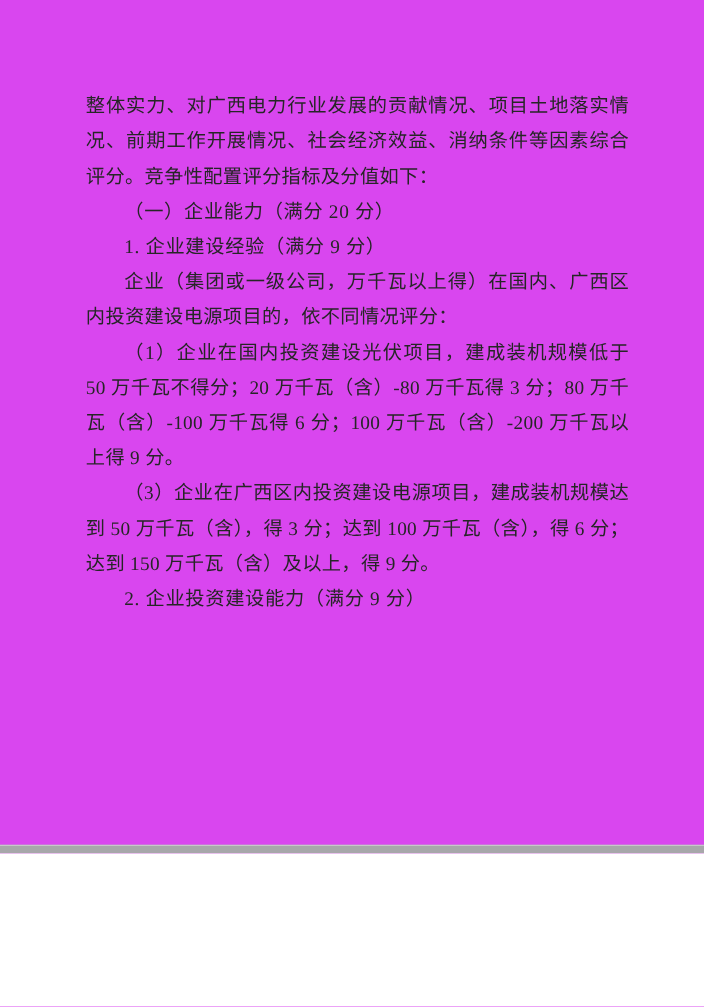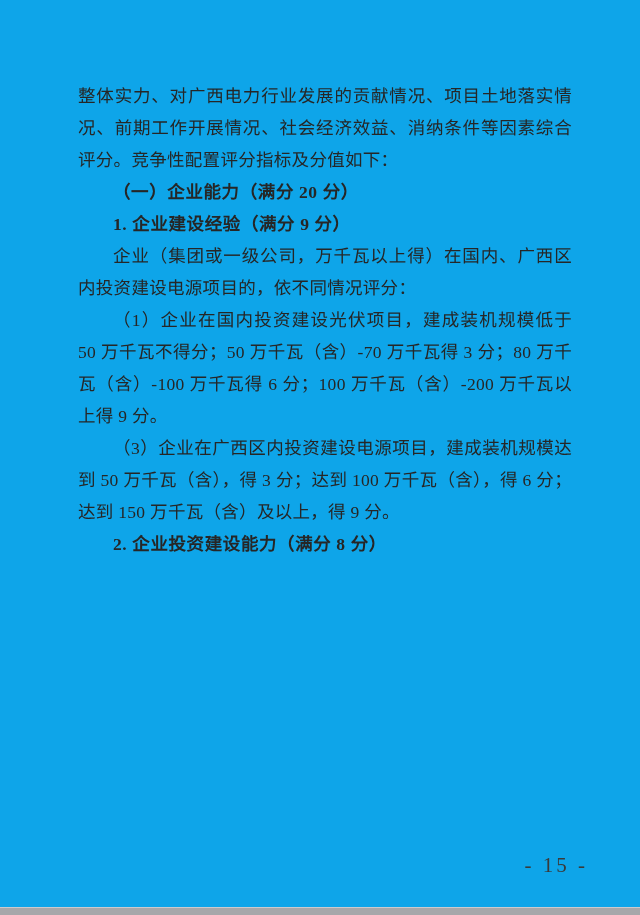--- a/index.html
+++ b/index.html
@@ -3,23 +3,23 @@
 <meta charset="utf-8">
 <style>
   html, body {
     margin: 0;
     padding: 0;
     background: #ffffff;
   }
   .doc-page {
     position: relative;
     width: 640px;
-    height: 915px;
+    height: 776px;
     margin: 0 auto;
-    background: #0ea5e9;
+    background: #d946ef;
     overflow: hidden;
     font-family: "Liberation Serif", "DejaVu Serif", serif;
   }
   .doc-content {
     position: absolute;
     left: 78px;
     top: 80px;
     width: 494px;
     color: #262626;
     font-size: 17.5px;
@@ -30,21 +30,21 @@
   }
   .doc-content p {
     margin: 0;
     padding: 0;
     text-indent: 2em;
   }
   .doc-content p.no-indent {
     text-indent: 0;
   }
   .doc-content p.heading {
-    font-weight: 700;
+    font-weight: 400;
     letter-spacing: 0.6px;
   }
   .page-number {
     position: absolute;
     top: 853px;
     left: 16px;
     width: 572px;
     text-align: right;
     font-size: 21px;
     color: #3a3a3a;
@@ -64,22 +64,22 @@
 </head>
 <body>
 
 <div class="doc-page">
 
   <div class="doc-content">
     <p class="no-indent">整体实力、对广西电力行业发展的贡献情况、项目土地落实情况、前期工作开展情况、社会经济效益、消纳条件等因素综合评分。竞争性配置评分指标及分值如下：</p>
     <p class="heading">（一）企业能力（满分 20 分）</p>
     <p class="heading">1. 企业建设经验（满分 9 分）</p>
     <p>企业（集团或一级公司，万千瓦以上得）在国内、广西区内投资建设电源项目的，依不同情况评分：</p>
-    <p>（1）企业在国内投资建设光伏项目，建成装机规模低于 50 万千瓦不得分；50 万千瓦（含）-70 万千瓦得 3 分；80 万千瓦（含）-100 万千瓦得 6 分；100 万千瓦（含）-200 万千瓦以上得 9 分。</p>
+    <p>（1）企业在国内投资建设光伏项目，建成装机规模低于 50 万千瓦不得分；20 万千瓦（含）-80 万千瓦得 3 分；80 万千瓦（含）-100 万千瓦得 6 分；100 万千瓦（含）-200 万千瓦以上得 9 分。</p>
     <p>（3）企业在广西区内投资建设电源项目，建成装机规模达到 50 万千瓦（含），得 3 分；达到 100 万千瓦（含），得 6 分；达到 150 万千瓦（含）及以上，得 9 分。</p>
-    <p class="heading">2. 企业投资建设能力（满分 8 分）</p>
+    <p class="heading">2. 企业投资建设能力（满分 9 分）</p>
   </div>
 
   <div class="page-number">- 15 -</div>
 
   <div class="bottom-bar"></div>
 
 </div>
 
 </body></html>

